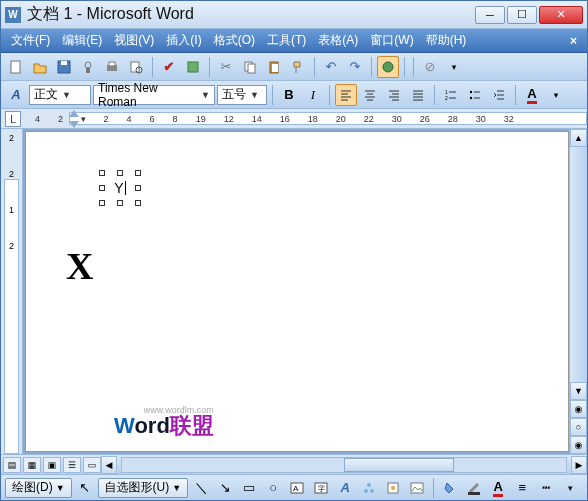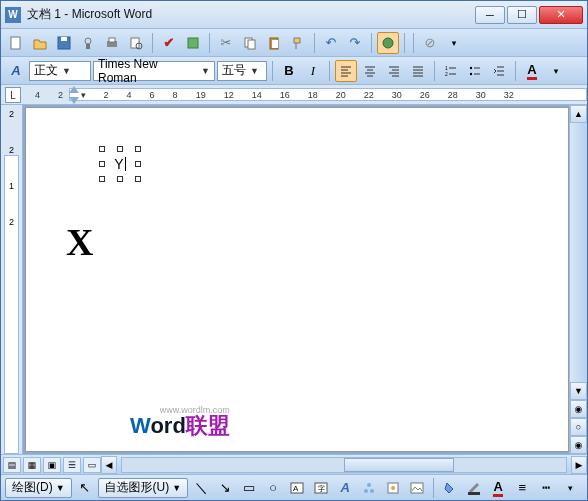--- a/index.html
+++ b/index.html
@@ -3,21 +3,21 @@
 <meta charset="utf-8">
 <style>
 * { margin: 0; padding: 0; box-sizing: border-box; font-family: "Microsoft YaHei", SimSun, Arial, sans-serif; }
 body { background: #fff; width: 588px; height: 501px; overflow: hidden; }
 
 .window { width: 588px; height: 501px; border: 1px solid #4370aa; background: #c1d7ef; display: flex; flex-direction: column; }
 
 
 .titlebar { height: 28px; background: linear-gradient(#e5eff9, #c9dcf2); display: flex; align-items: center; padding: 0 4px; border-bottom: 1px solid #9db9dc; }
 .titlebar .app-icon { width: 16px; height: 16px; margin-right: 6px; background: #4a7ebb; color: #fff; font-size: 10px; font-weight: bold; display: flex; align-items: center; justify-content: center; }
-.titlebar .title { flex: 1; font-size: 12px; color: #111; }
+.titlebar .title { flex: 1; font-size: 16px; color: #111; }
 .winbtns { display: flex; gap: 2px; }
 .winbtn { width: 30px; height: 18px; border: 1px solid #7a99bf; background: linear-gradient(#f5f9fd,#d3e3f4); display: flex; align-items: center; justify-content: center; font-size: 11px; border-radius: 2px; }
 .winbtn.close { background: linear-gradient(#f08080,#d93030); color: #fff; border-color: #b02020; width: 44px; }
 
 
 .menubar { height: 24px; background: linear-gradient(#6a9dd8,#3e73bb); display: flex; align-items: center; padding: 0 4px; color: #fff; font-size: 12px; border-bottom: 1px solid #2a5a9c; }
 .menuitem { padding: 2px 6px; cursor: default; }
 .menubar .closex { margin-left: auto; color: #fff; font-weight: bold; padding: 0 6px; }
 
 
@@ -48,21 +48,21 @@
 .big-x { font-family: "Times New Roman", serif; font-size: 38px; font-weight: bold; }
 .textbox { position: absolute; left: 70px; top: 35px; width: 48px; height: 42px; border: 6px solid transparent; background-image: repeating-linear-gradient(45deg, #444 0 2px, transparent 2px 5px); background-clip: padding-box; padding: 0; }
 .textbox .inner { background: #fff; width: 100%; height: 100%; display: flex; align-items: center; justify-content: center; font-family: "Times New Roman"; font-size: 14px; position: relative; }
 .textbox .cursor { width: 1px; height: 14px; background: #000; display: inline-block; margin-left: 1px; }
 .textbox .handle { position: absolute; width: 6px; height: 6px; background: #fff; border: 1px solid #333; }
 .vscroll { width: 18px; background: linear-gradient(90deg,#d7e7f8,#b7d1ee); border-left: 1px solid #9db9dc; display: flex; flex-direction: column; }
 .sbtn { height: 18px; border: 1px solid #9db9dc; background: linear-gradient(#f0f6fc,#c9dcf2); display: flex; align-items: center; justify-content: center; font-size: 9px; }
 .sthumb { flex: 1; }
 
 
-.watermark { position: absolute; left: 104px; bottom: 10px; font-size: 22px; font-weight: bold; pointer-events: none; }
+.watermark { position: absolute; left: 88px; bottom: 10px; font-size: 22px; font-weight: bold; pointer-events: none; }
 .watermark .w1 { color: #0a63b0; }
 .watermark .w2 { color: #0f172a; }
 .watermark .w3 { color: #a21caf; }
 .watermark .small { font-size: 9px; color: #aaa; font-weight: normal; position: absolute; top: -6px; right: 0; }
 
 
 .hscroll-row { height: 20px; background: linear-gradient(#d7e7f8,#b7d1ee); border-top: 1px solid #9db9dc; display: flex; align-items: center; }
 .view-btn { width: 18px; height: 16px; border: 1px solid #9db9dc; margin-left: 2px; background: #e5eff9; display: flex; align-items: center; justify-content: center; font-size: 9px; }
 .hscroll-track { flex: 1; height: 16px; background: #cfe0f2; border: 1px solid #9db9dc; position: relative; margin: 0 4px; }
 .hscroll-thumb { position: absolute; left: 50%; top: 0; width: 110px; height: 14px; background: linear-gradient(#eaf2fb,#c3d8ef); border: 1px solid #8aabd0; }
@@ -85,20 +85,32 @@
   <div class="titlebar">
     <div class="app-icon">W</div>
     <div class="title">文档 1 - Microsoft Word</div>
     <div class="winbtns">
       <div class="winbtn">─</div>
       <div class="winbtn">☐</div>
       <div class="winbtn close">✕</div>
     </div>
   </div>
 
+  <div class="menubar">
+    <span class="menuitem">文件(F)</span>
+    <span class="menuitem">编辑(E)</span>
+    <span class="menuitem">视图(V)</span>
+    <span class="menuitem">插入(I)</span>
+    <span class="menuitem">格式(O)</span>
+    <span class="menuitem">工具(T)</span>
+    <span class="menuitem">表格(A)</span>
+    <span class="menuitem">窗口(W)</span>
+    <span class="menuitem">帮助(H)</span>
+    <span class="closex">×</span>
+  </div>
 
   <div class="toolbar">
     <div class="tbtn">
         <svg width="14" height="14">
           <rect x="2" y="1" width="9" height="12" fill="#fff" stroke="#777"></rect>
         </svg>
       </div>
     <div class="tbtn">
         <svg width="14" height="14">
           <path d="M1 4h5l1 2h6v7H1z" fill="#f6c668" stroke="#aa7a1e"></path>

